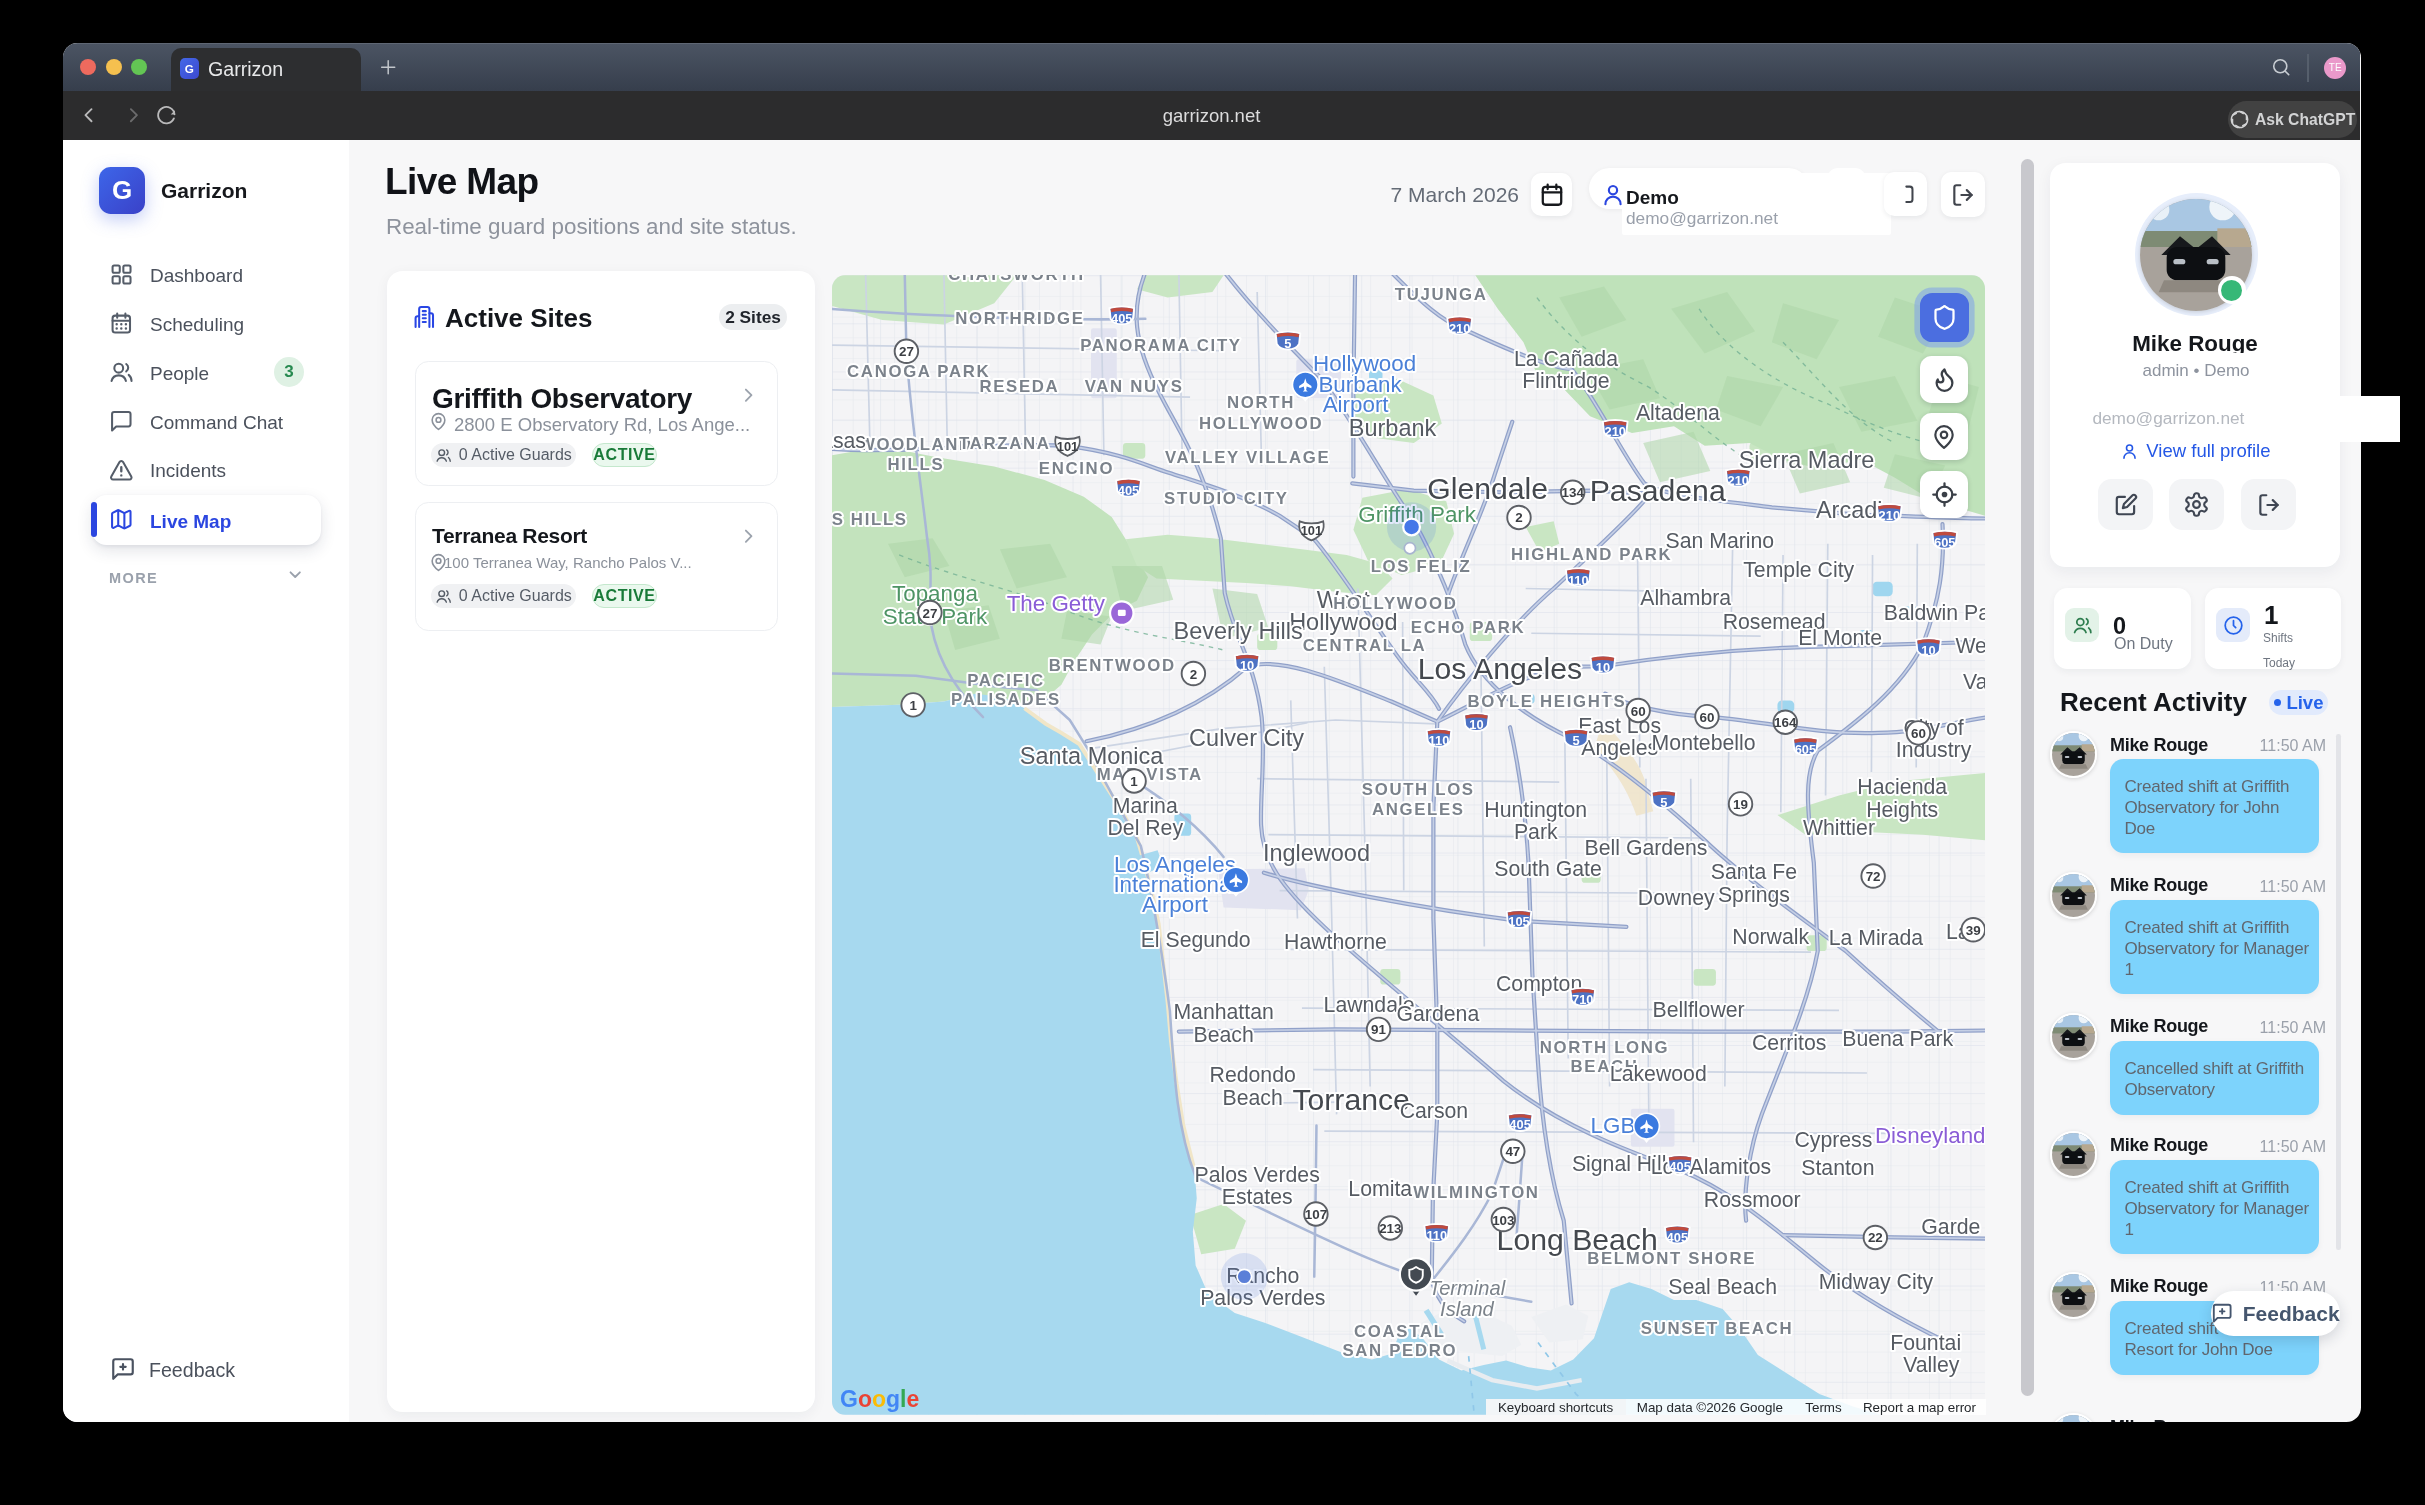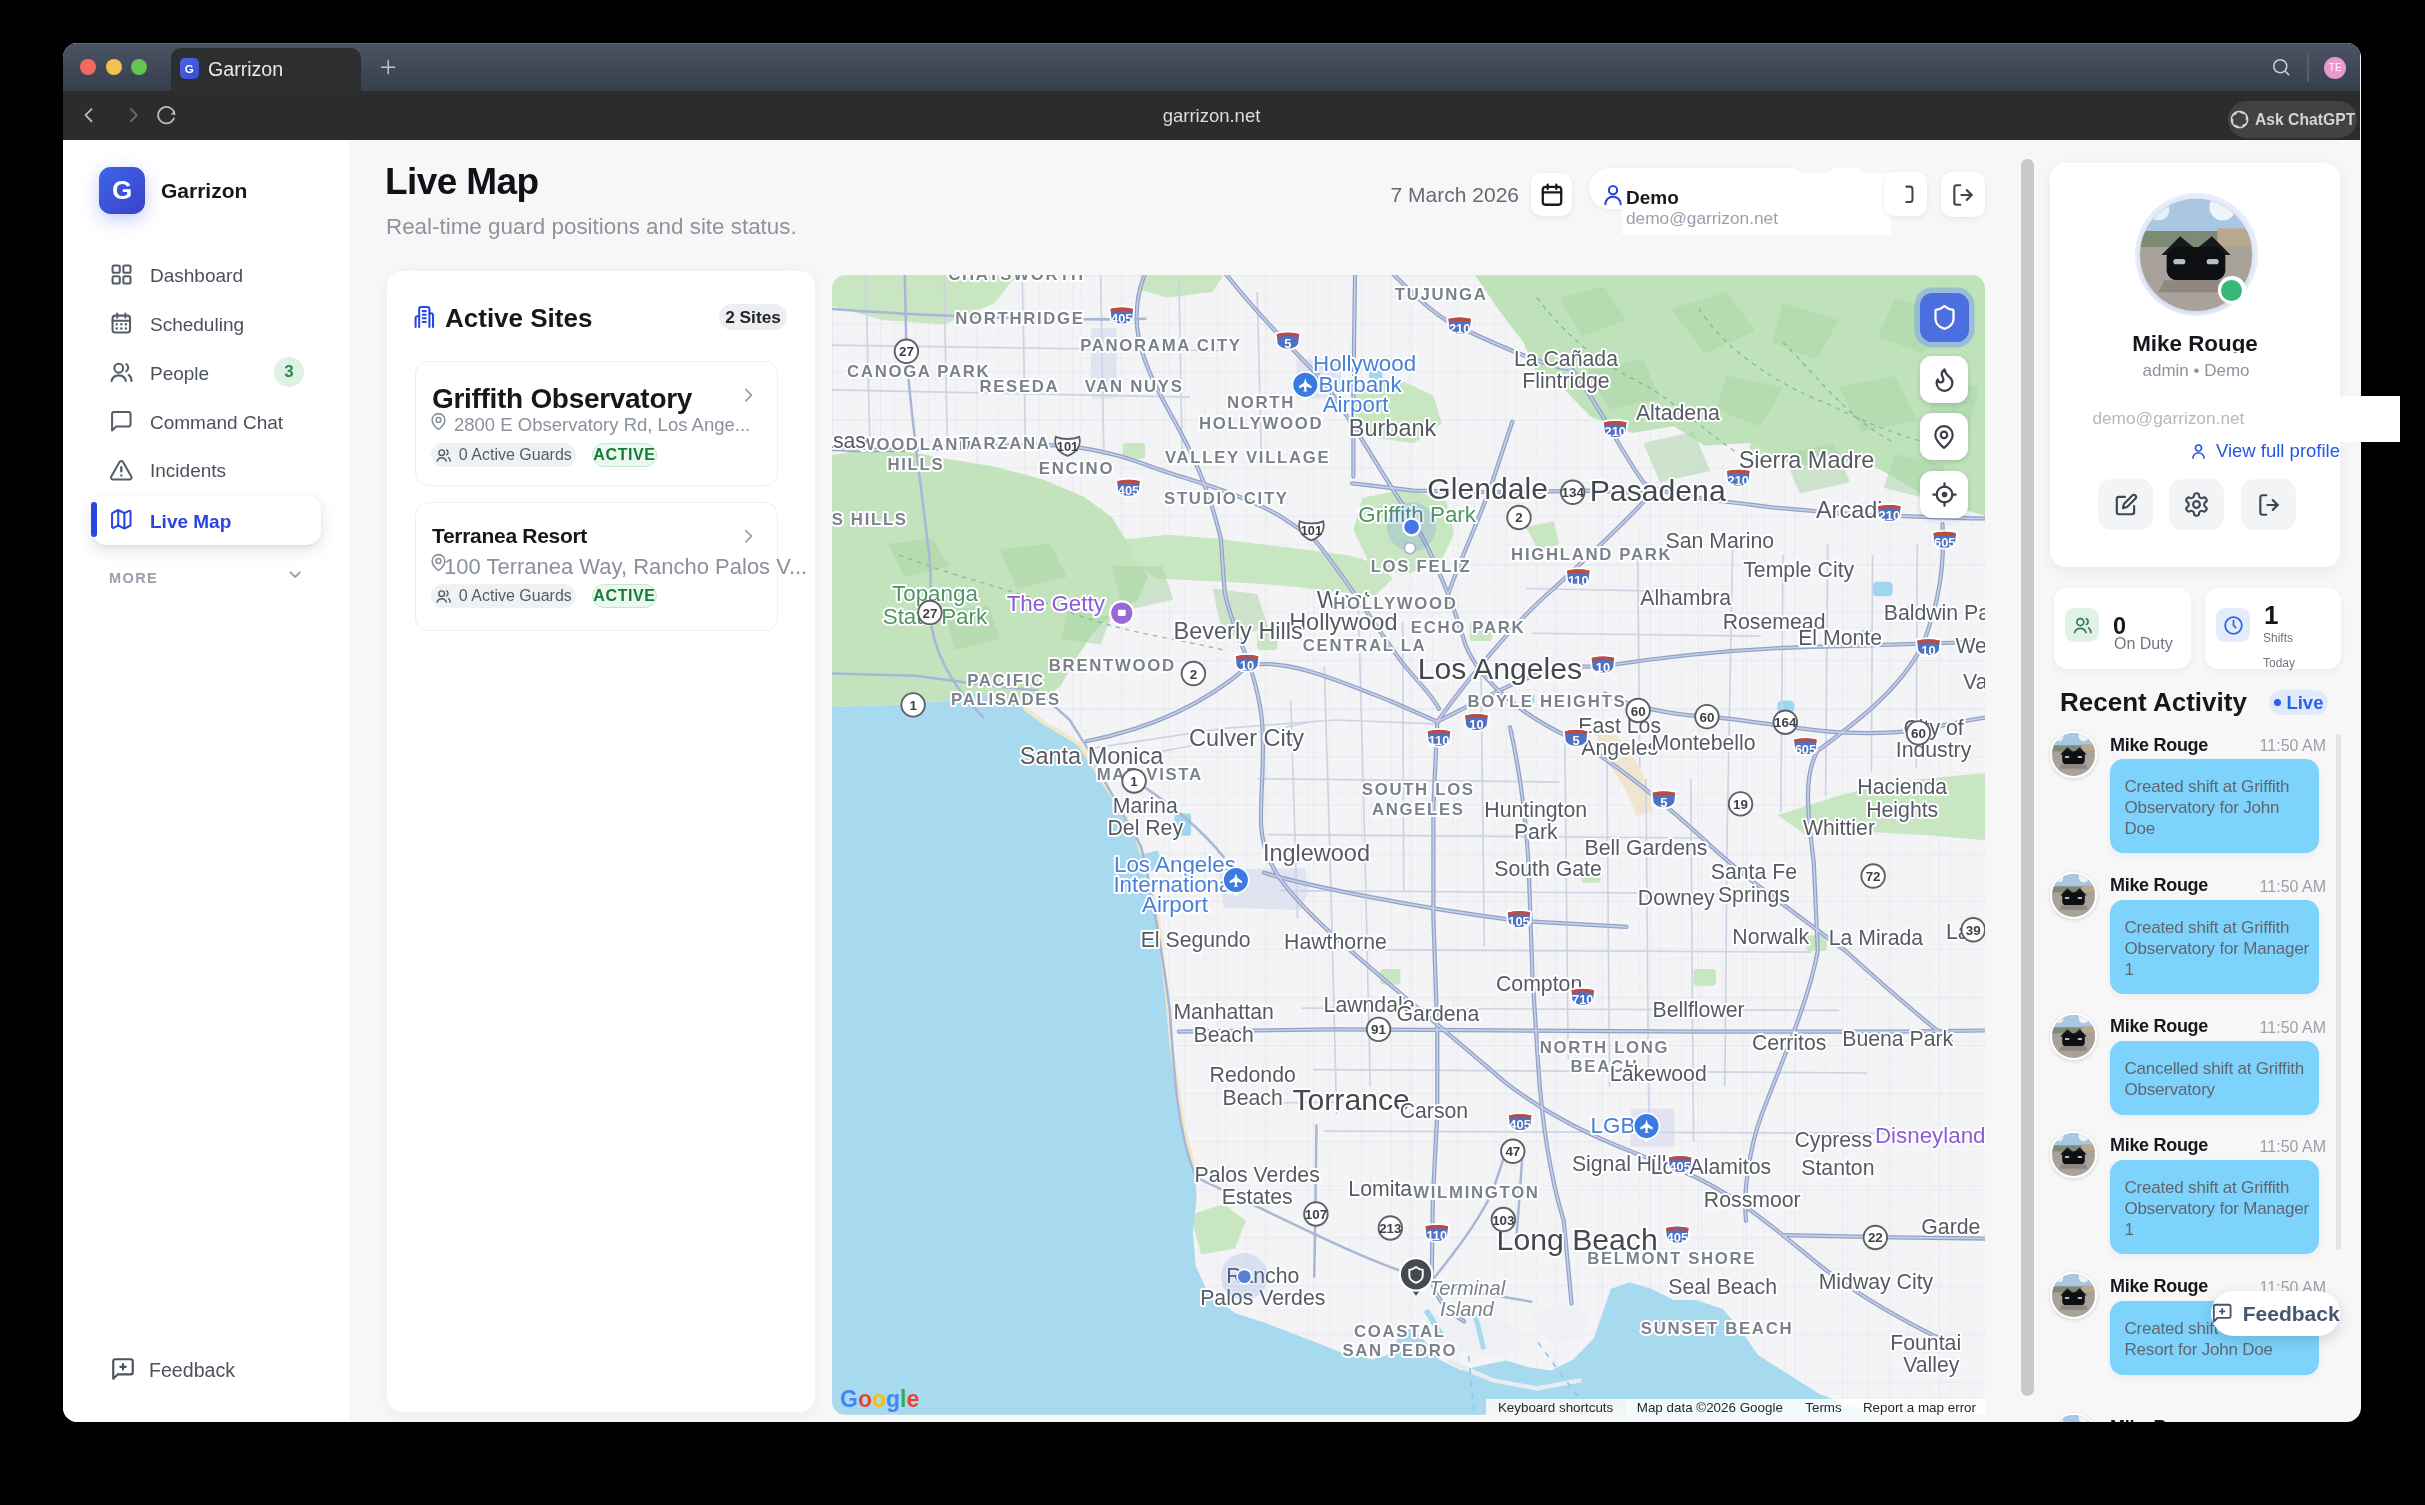--- a/index.html
+++ b/index.html
@@ -204,21 +204,21 @@
   <div class="a" style="left:432px;top:524px;font-size:21px;letter-spacing:-0.3px;font-weight:700;color:#14171c">Terranea Resort</div>
   <svg class="a" style="left:737px;top:525px" width="22.4" height="22.4" viewBox="0 0 24 24">
       <path class="ic" d="m9.5 6 6 6-6 6" stroke="#9ca3ad" stroke-width="2"></path>
     </svg>
   <svg class="a" style="left:429px;top:553px" width="19" height="19" viewBox="0 0 24 24" stroke="#8b919b" stroke-width="2">
       <g class="ic">
         <path d="M20 10c0 6-8 12-8 12s-8-6-8-12a8 8 0 0 1 16 0Z"></path>
         <circle cx="12" cy="10" r="3"></circle>
       </g>
     </svg>
-  <div class="a" style="left:444px;top:554px;font-size:22px;color:#8b919b">100 Terranea Way, Rancho Palos V...</div>
+  <div class="a" style="left:444px;top:554px;font-size:15px;color:#8b919b">100 Terranea Way, Rancho Palos V...</div>
   <div class="a" style="left:431px;top:584px;width:145px;height:24px;border-radius:12.3px;background:#f0f1f3;display:flex;align-items:center;justify-content:center;gap:6.7px;font-size:16px;color:#555c66;font-weight:500;white-space:nowrap"><svg width="17" height="17" viewBox="0 0 24 24" stroke="#555c66" stroke-width="2">
         <g class="ic">
           <circle cx="9.5" cy="8" r="4"></circle>
           <path d="M3 20a6.8 6.8 0 0 1 13 0"></path>
           <path d="M16.5 4.2a4 4 0 0 1 0 6.8"></path>
           <path d="M19 14.8c1.5 1.3 2.5 3.2 2.5 5.2"></path>
         </g>
       </svg>0 Active Guards</div>
   <div class="a" style="left:592px;top:584px;width:65px;height:24px;border-radius:12.3px;background:#eaf8ee;border:1.1px solid #c4e8cd;color:#187a38;font-size:16px;font-weight:700;letter-spacing:0.6px;text-align:center;line-height:22px">ACTIVE</div>
 
@@ -809,21 +809,21 @@
         <rect x="20" y="36" width="44" height="25" rx="8" fill="#0d0f12"></rect>
         <rect x="25" y="45" width="9" height="4" rx="2" fill="#b9bfc6"></rect>
         <rect x="50" y="45" width="9" height="4" rx="2" fill="#b9bfc6"></rect>
         <path d="M18,61 L66,61 L70,70 L14,70 Z" fill="#8e8880"></path>
       </svg>
     </div>
   <div class="a" style="left:2218px;top:276px;width:28px;height:28px;border-radius:50%;background:#fff"></div>
   <div class="a" style="left:2221px;top:280px;width:21px;height:21px;border-radius:50%;background:#36b877"></div>
   <div class="a" style="left:2050px;top:331px;width:290px;height:22.4px;overflow:hidden;text-align:center;font-size:22.4px;font-weight:700;color:#14171c">Mike Rouge</div>
   <div class="a" style="left:2050px;top:361px;width:292px;text-align:center;font-size:17px;color:#8d939e">admin • Demo</div>
-  <div class="a" style="left:2050px;top:440px;width:290px;display:flex;align-items:center;justify-content:flex-end;gap:7.8px;color:#2457e6;font-size:18.5px;font-weight:500"><svg width="19" height="19" viewBox="0 0 24 24" stroke="#2457e6" stroke-width="2">
+  <div class="a" style="left:2050px;top:440px;width:290px;display:flex;align-items:center;justify-content:center;gap:7.8px;color:#2457e6;font-size:18.5px;font-weight:500"><svg width="19" height="19" viewBox="0 0 24 24" stroke="#2457e6" stroke-width="2">
         <g class="ic">
           <circle cx="12" cy="7.5" r="3.8"></circle>
           <path d="M5 20.5a7 7 0 0 1 14 0"></path>
         </g>
       </svg>View full profile</div>
   <div class="a" style="left:2098px;top:479px;width:55px;height:51px;border-radius:13.4px;background:#f3f4f6;display:flex;align-items:center;justify-content:center">
       <svg width="26" height="26" viewBox="0 0 24 24" stroke="#3f4653" stroke-width="2">
         <g class="ic">
           <path d="M11 4.5H5.5a2 2 0 0 0-2 2v12a2 2 0 0 0 2 2h12a2 2 0 0 0 2-2V13"></path>
           <path d="M17.8 3.2a2 2 0 1 1 2.9 2.9L13 13.9l-3.9 1 1-3.9Z"></path>

